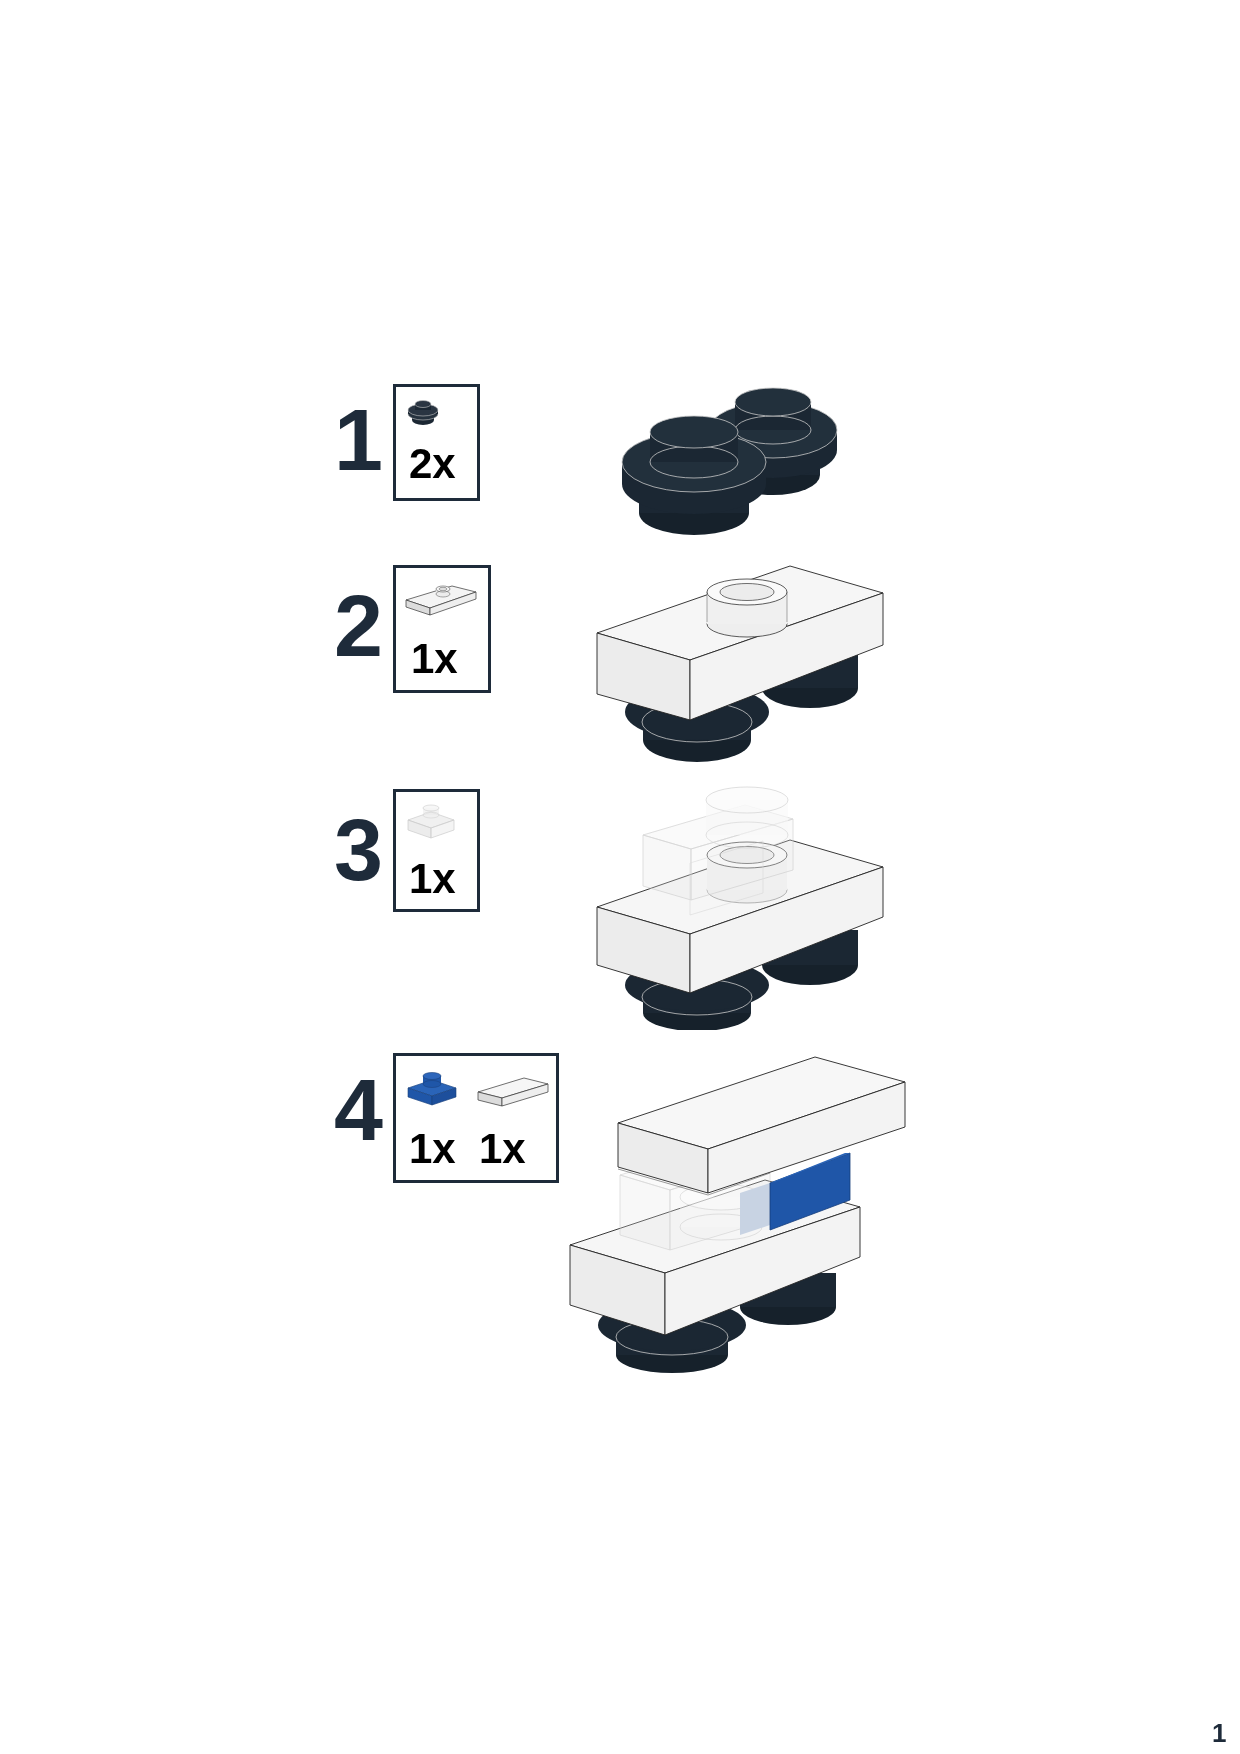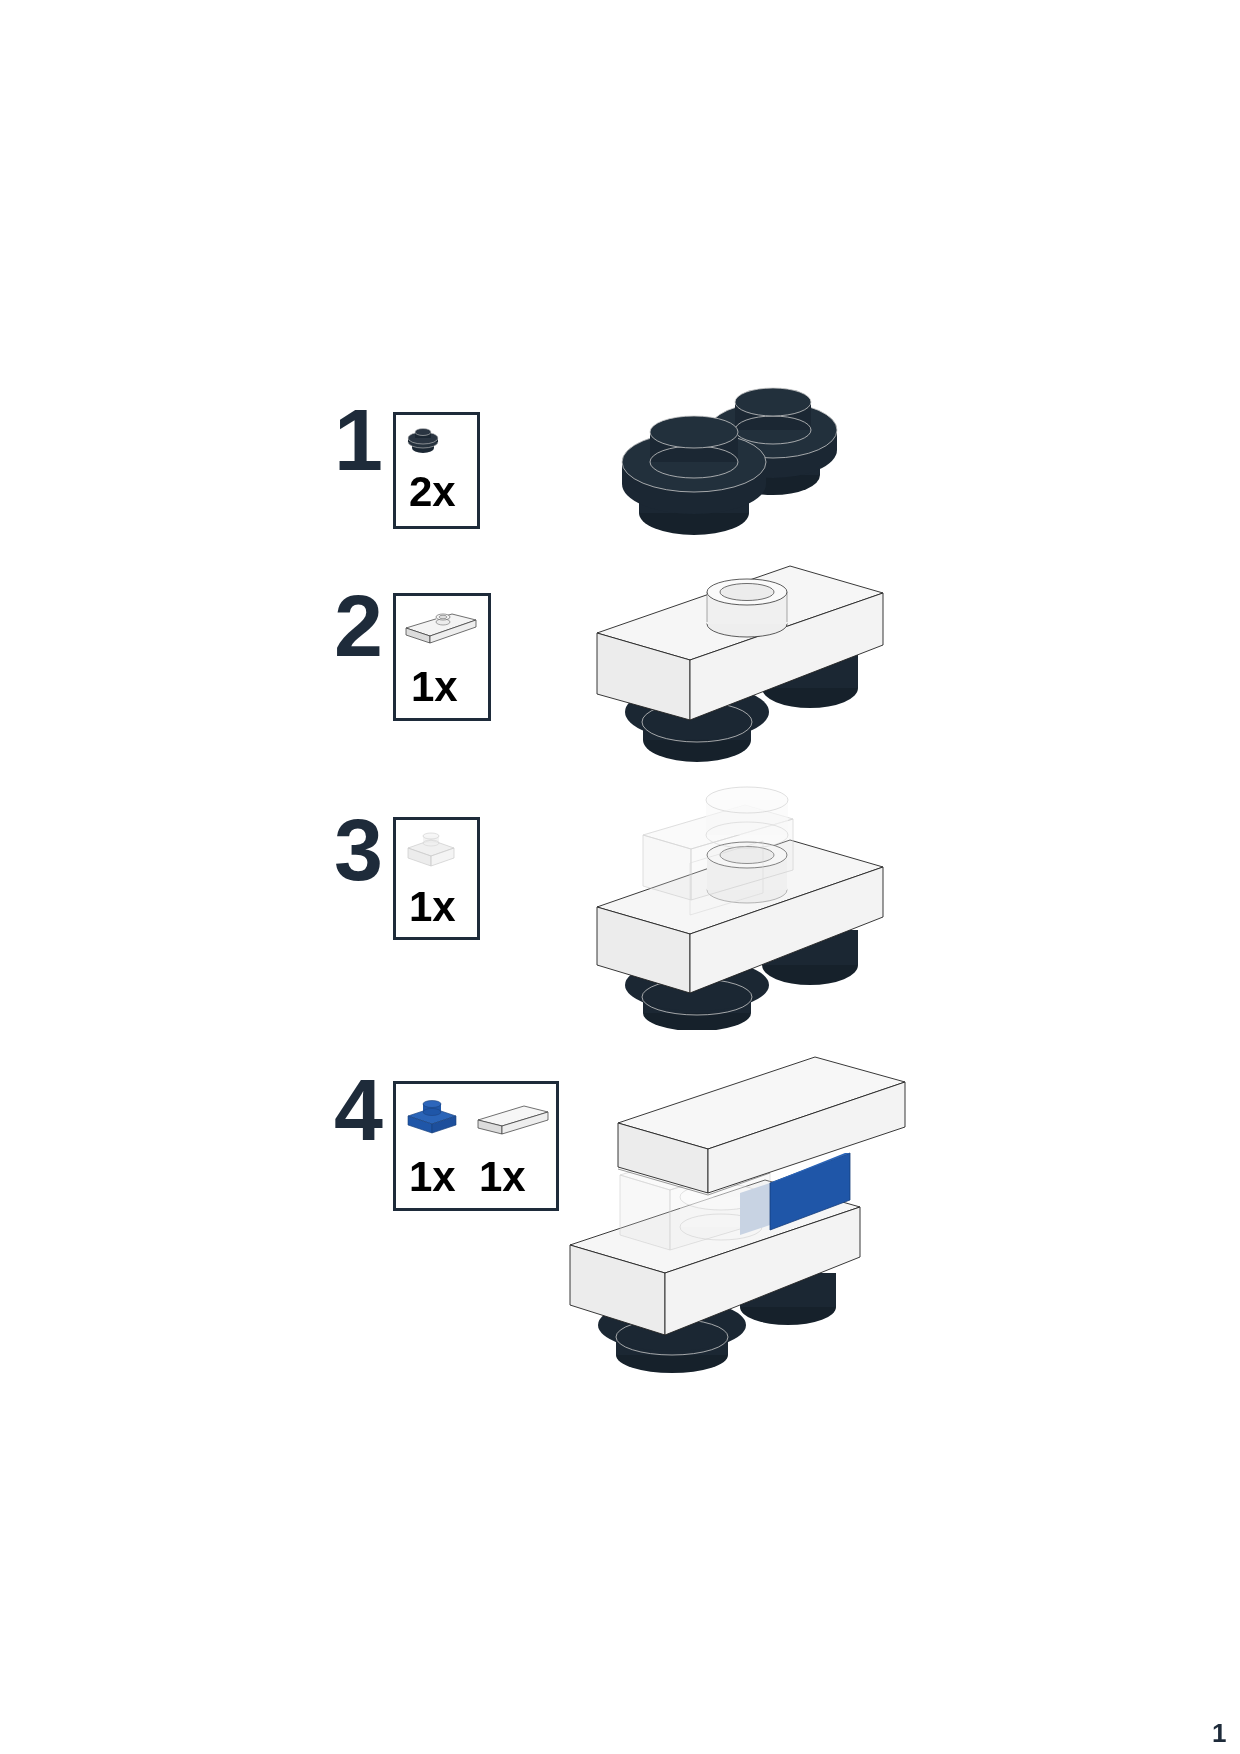--- a/index.html
+++ b/index.html
@@ -1,18 +1,18 @@
 <!DOCTYPE html>
 <html><head>
 <meta charset="utf-8">
 <style>
   html, body { margin:0; padding:0; background:#ffffff; }
   body { width:1240px; height:1754px; position:relative; overflow:hidden; font-family:"Liberation Sans", sans-serif; }
   .step-num { position:absolute; font-family:"Liberation Sans", sans-serif; font-weight:bold; font-size:88px; line-height:1; color:#1e2b3a; }
-  .parts-box { position:absolute; border:3px solid #1e2b3a; box-sizing:border-box; background:#fff;margin-top:28px; }
+  .parts-box { position:absolute; border:3px solid #1e2b3a; box-sizing:border-box; background:#fff; }
   .qty { position:absolute; font-weight:bold; font-size:42px; line-height:1; color:#000; font-family:"Liberation Sans", sans-serif; }
   .part-icon { position:absolute; }
   .model { position:absolute; }
   .page-num { position:absolute; font-weight:bold; font-size:26px; color:#1e2b3a; font-family:"Liberation Sans", sans-serif; }
 </style>
 </head>
 <body>
 
 <div class="step-num" style="left:334px; top:396px;">1</div>
 <div class="parts-box" style="left:393px; top:384px; width:87px; height:117px;">

